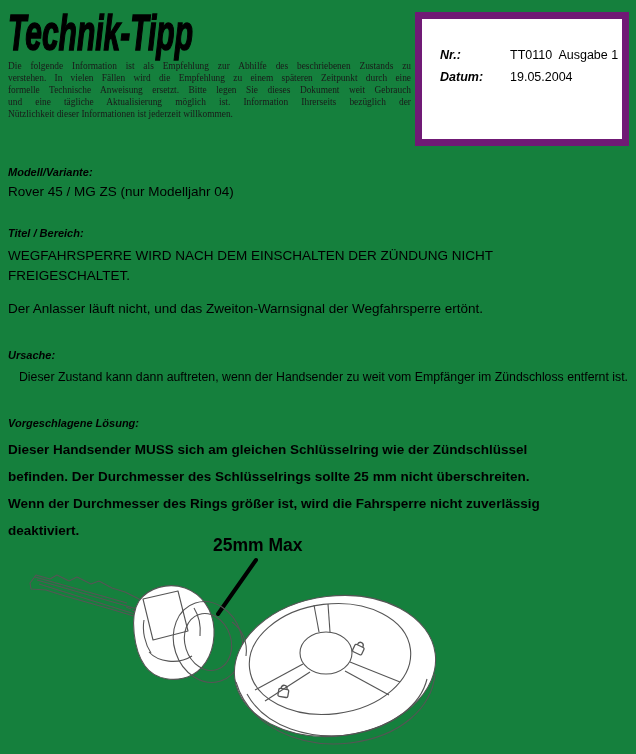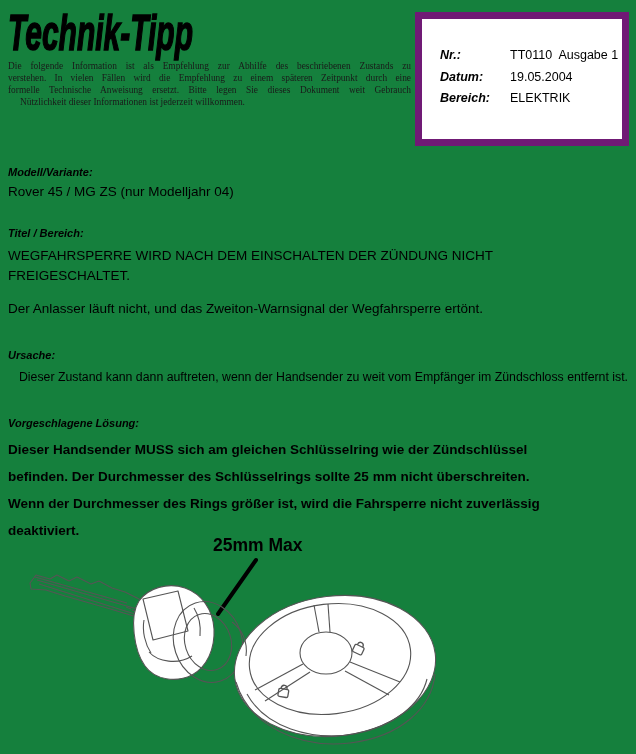--- a/index.html
+++ b/index.html
@@ -15,21 +15,21 @@
     transform: scaleX(0.60); transform-origin: left top;
     -webkit-text-stroke: 1.6px #000;
   }
 
   .intro { position: absolute; left: 8px; top: 61px; width: 403px; font-family: Liberation Serif, serif; }
   .intro .line {
     font-size: 9.4px; line-height: 11.9px;
     text-align: justify; text-align-last: justify;
     white-space: normal; color: #1a1a1a;
   }
-  .intro .line.last { text-align-last: left; margin-left: 12px; }
+  .intro .line.last { text-align-last: left; }
 
   .info-box {
     position: absolute; left: 415px; top: 12px; width: 214px; height: 134px;
     border: 7px solid #701a75; background: #fff;
     padding: 30px 0 0 18px;
   }
   .info-row { display: flex; margin-bottom: 8px; }
   .info-label {
     width: 70px; font-weight: 700; font-style: italic; font-size: 12.5px; line-height: 13.5px;
   }
@@ -56,35 +56,32 @@
 <body>
 
 <div class="page">
 
   <div class="doc-title">Technik-Tipp</div>
 
   <div class="intro">
     <div class="line">Die folgende Information ist als Empfehlung zur Abhilfe des beschriebenen Zustands zu</div>
     <div class="line">verstehen.  In vielen Fällen wird die Empfehlung zu einem späteren Zeitpunkt durch eine</div>
     <div class="line">formelle Technische Anweisung ersetzt.  Bitte legen Sie dieses Dokument weit Gebrauch</div>
+    <div class="line">und eine tägliche Aktualisierung möglich ist. Information Ihrerseits bezüglich der</div>
     <div class="line last">Nützlichkeit dieser Informationen ist jederzeit willkommen.</div>
   </div>
 
   <div class="info-box">
     <div class="info-row">
       <span class="info-label">Nr.:</span>
       <span class="info-value">TT0110  Ausgabe 1</span>
     </div>
     <div class="info-row">
       <span class="info-label">Datum:</span>
       <span class="info-value">19.05.2004</span>
-    </div>
-    <div class="info-row">
-      <span class="info-label">Bereich:</span>
-      <span class="info-value">ELEKTRIK</span>
     </div>
   </div>
 
   <div class="sec-heading" style="top:166px">Modell/Variante:</div>
   <div class="sec-body" style="top:182px">Rover 45 / MG ZS (nur Modelljahr 04)</div>
 
   <div class="sec-heading" style="top:227px">Titel / Bereich:</div>
   <div class="sec-body" style="top:246px">WEGFAHRSPERRE WIRD NACH DEM EINSCHALTEN DER ZÜNDUNG NICHT
 FREIGESCHALTET.</div>
   <div class="sec-body" style="top:299px">Der Anlasser läuft nicht, und das Zweiton-Warnsignal der Wegfahrsperre ertönt.</div>

